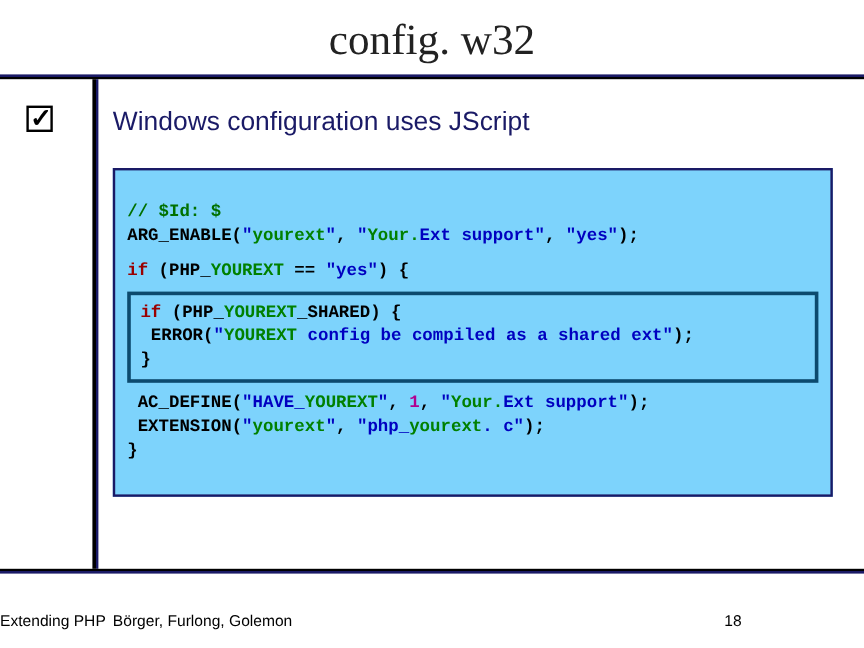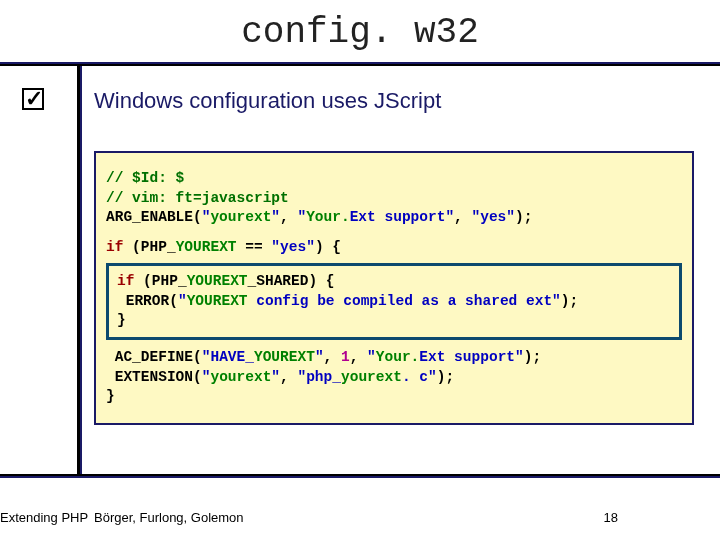--- a/index.html
+++ b/index.html
@@ -1,27 +1,27 @@
 <!DOCTYPE html>
 <html><head>
 <meta charset="utf-8">
 <style>
   * { margin: 0; padding: 0; box-sizing: border-box; }
   html, body { width: 720px; height: 540px; overflow: hidden; font-family: Verdana, Arial, sans-serif; }
   .slide { width: 720px; height: 540px; background: #fff; position: relative; }
-  .title { text-align: center; font-size: 36px; font-family: Liberation Mono, monospace; color: #222; padding-top: 12px; padding-bottom: 10px; font-weight: 400; }
+  .title { text-align: center; font-size: 36px; font-family: Liberation Serif, serif; color: #222; padding-top: 12px; padding-bottom: 10px; font-weight: 400; }
   .divider { position: absolute; top: 62px; left: 0; width: 720px; height: 4px; background: linear-gradient(to bottom, #1a1a66 0%, #1a1a66 50%, #000 50%, #000 100%); }
   .vbar { position: absolute; top: 66px; left: 77px; width: 3px; height: 408px; background: #000; }
   .vbar::after { content:""; position:absolute; left:3px; top:0; width:2px; height:100%; background:#1a1a66; }
   .bottombar { position: absolute; top: 474px; left: 0; width: 720px; height: 4px; background: linear-gradient(to bottom, #000 0%, #000 50%, #1a1a66 50%, #1a1a66 100%); }
   .check { position: absolute; top: 88px; left: 22px; width: 24px; height: 24px; }
   .check-box { width: 22px; height: 22px; border: 2px solid #000; display:block; }
   .check-mark { position: absolute; top: -2px; left: 3px; font-size: 22px; color: #000; font-weight: bold; }
   .bullet-text { position: absolute; top: 88px; left: 94px; font-size: 22px; color: #1a1a66; font-family: Verdana, sans-serif; text-align: right; }
-  .codebox { position: absolute; top: 140px; left: 94px; width: 600px; border: 2px solid #1a1a66; padding: 16px 10px; font-family: "Lucida Console", "Courier New", monospace; font-size: 14.5px; line-height: 1.35; color: #000; font-weight: bold; background: #fef9c3; margin-top: 11px; }
+  .codebox { position: absolute; top: 140px; left: 94px; width: 600px; border: 2px solid #1a1a66; padding: 26px 10px; font-family: "Lucida Console", "Courier New", monospace; font-size: 14.5px; line-height: 1.35; color: #000; font-weight: bold; background: #7dd3fc; }
   .codebox .innerbox { border: 3px solid #0c4a6e; padding: 6px 8px; margin: 6px 0 8px 0; }
   .cm { color: #007000; }
   .kw { color: #9a0000; }
   .str, .strseg { color: #0000c0; }
   .num { color: #b00090; }
   .custom { color: #008000; }
   .footer { position: absolute; top: 510px; left: 0; width: 636px; height: 26px; }
   .footer-left { position: absolute; left: 94px; top: 0; font-size: 13px; font-family: Verdana, sans-serif; color: #000; }
   .footer-center { position: absolute; left: 0; width: 720px; top: 0; text-align: left; font-size: 13px; font-family: Verdana, sans-serif; color: #000; }
   .footer-right { position: absolute; right: 18px; top: 0; font-size: 13px; font-family: Verdana, sans-serif; color: #000; }
@@ -37,21 +37,20 @@
   <div class="vbar"></div>
 
   <div class="check">
     <span class="check-box"></span>
     <span class="check-mark">✓</span>
   </div>
   <div class="bullet-text">Windows configuration uses JScript</div>
 
   <div class="codebox">
     <div><span class="cm">// $Id: $</span></div>
-    <div><span class="cm">// vim: ft=javascript</span></div>
     <div><span>ARG_ENABLE</span>(<span class="str">"<span class="custom">yourext</span>"</span>, <span class="str">"<span class="custom">Your.</span><span class="strseg">Ext</span><span class="strseg"> support</span>"</span>, <span class="str">"<span>yes</span>"</span>);</div>
     <div style="height:10px"></div>
     <div><span class="kw">if</span> (<span>PHP_</span><span class="custom">YOUREXT</span><span> == </span><span class="str">"<span>yes</span>"</span><span>) {</span></div>
 
     <div class="innerbox">
       <div><span class="kw">if</span> (<span>PHP_</span><span class="custom">YOUREXT</span><span>_SHARED) {</span></div>
       <div>&nbsp;<span>ERROR</span>(<span class="str">"<span class="custom">YOUREXT</span><span class="strseg"> config be compiled as a shared ext</span>"</span>);</div>
       <div><span>}</span></div>
     </div>
 

